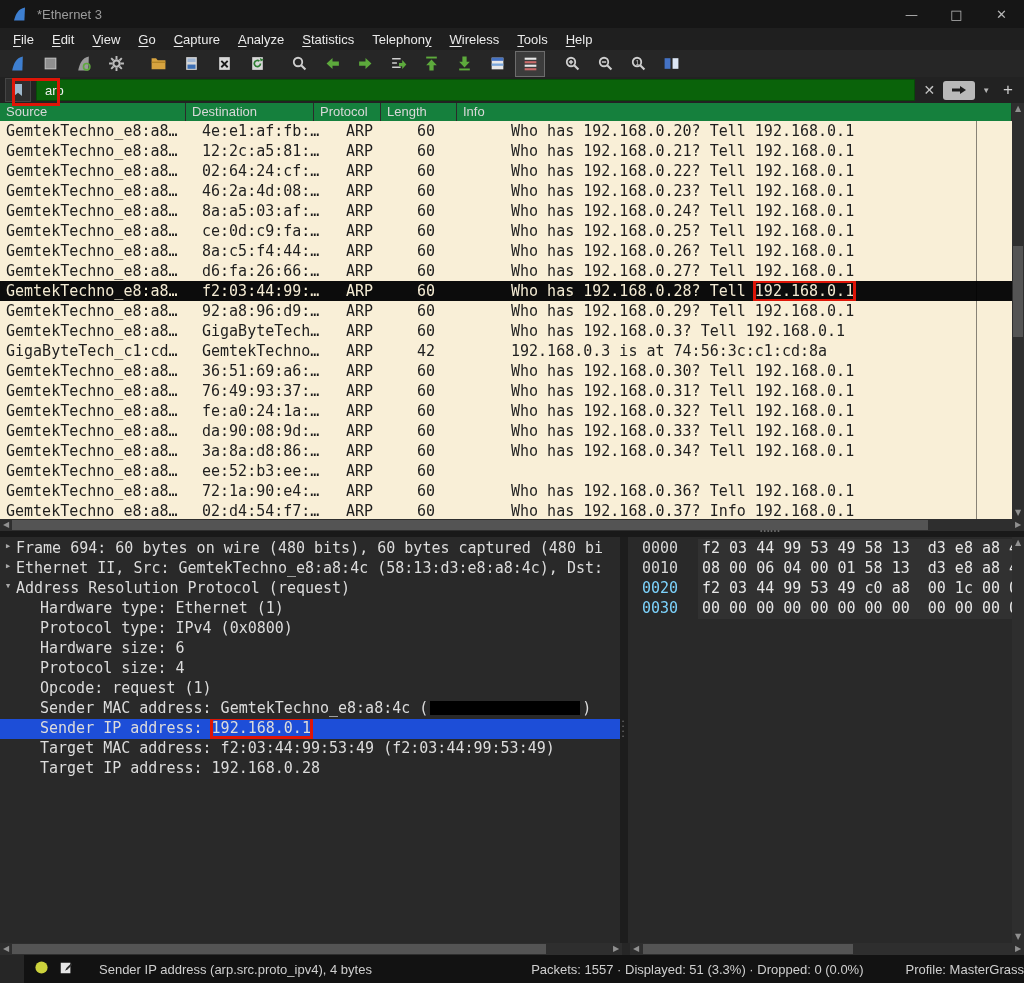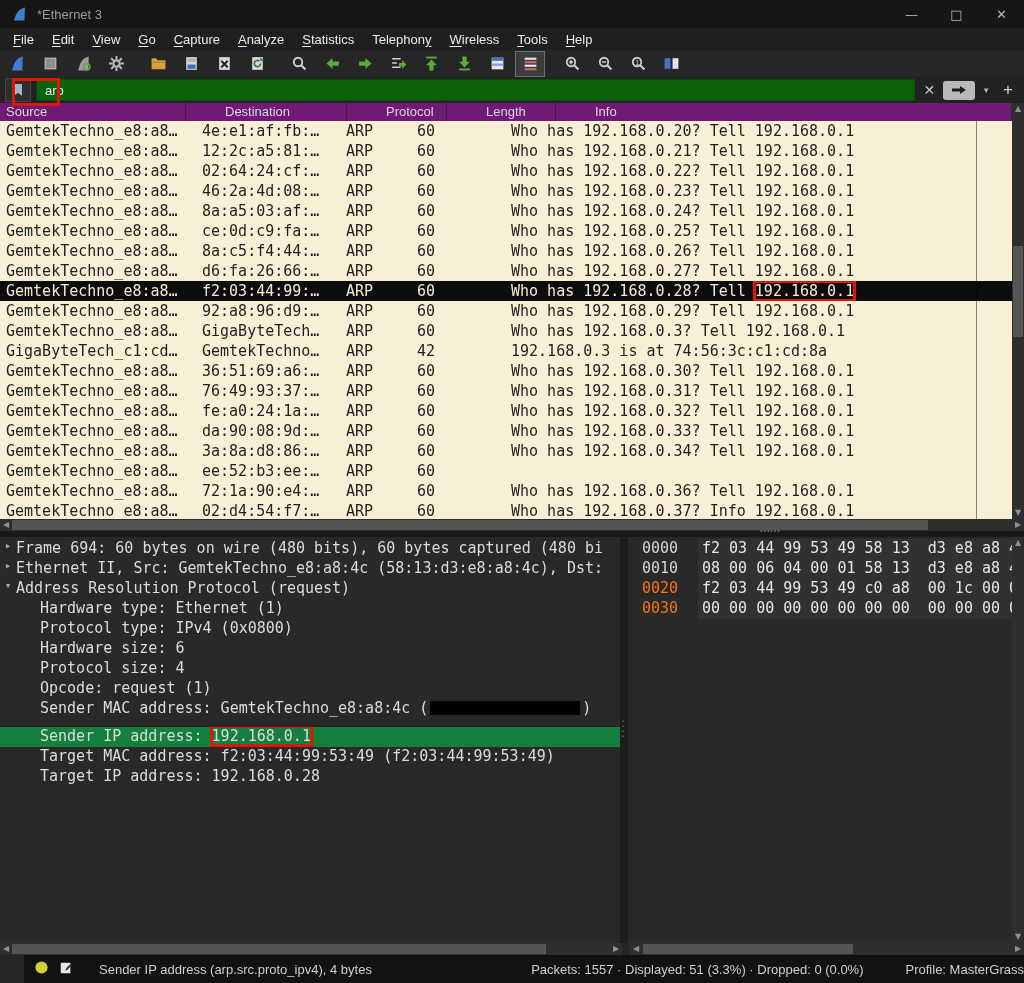--- a/index.html
+++ b/index.html
@@ -31,22 +31,22 @@
   .filterbar{left:0;top:77px;width:1024px;height:26px;background:#222;display:flex;align-items:center;padding:0 5px;box-sizing:border-box;gap:5px;}
   .bm-btn{width:24px;height:22px;display:flex;align-items:center;justify-content:center;background:#2e2e2e;border:1px solid #454545;flex:none;}
   .filter-input{flex:1;height:20px;background:#0a630a;border:1px solid #084a08;color:#f0f0f0;
                 font:13px "Liberation Sans",sans-serif;padding:0 8px;outline:none;min-width:0;}
   .fb-clear{color:#c4c4c4;font-size:14px;padding:0 3px;}
   .fb-apply{width:32px;height:19px;background:#b9b9b9;border-radius:3px;display:flex;align-items:center;justify-content:center;}
   .fb-caret{color:#b5b5b5;font-size:8px;padding:0 2px;}
   .fb-add{color:#d0d0d0;font-size:17px;padding:0 6px;}
 
   
-  .plist-header{left:0;top:103px;width:1012px;height:18px;background:#701a75;display:grid;
-                grid-template-columns:186px 128px 67px 76px 1fr;gap:33px;}
+  .plist-header{left:0;top:103px;width:1012px;height:18px;background:#15803d;display:grid;
+                grid-template-columns:186px 128px 67px 76px 1fr;}
   .hcell{color:#d8d8d8;font-size:13px;line-height:18px;padding-left:6px;border-right:1px solid #2b2b2b;overflow:hidden;white-space:nowrap;}
   .plist-rows{left:0;top:121px;width:1012px;height:398px;background:#f9efd7;overflow:hidden;}
   .prow{display:grid;grid-template-columns:186px 128px 67px 76px 1fr;height:20px;
         font:15px "DejaVu Sans Mono",monospace;line-height:20px;color:#1f1f1f;gap:12px;}
   .prow>div{overflow:hidden;white-space:pre;}
   .c-src{padding-left:6px;} .c-dst{padding-left:4px;} .c-proto{padding-left:8px;}
   .c-len{text-align:left;padding-right:10px;} .c-info{padding-left:6px;}
   .prow.sel{background:#0c0c0c;color:#f3ead2;}
   .col-line{position:absolute;left:976px;top:0;height:100%;width:1px;background:rgba(0,0,0,0.45);}
 
@@ -62,29 +62,29 @@
 
   
   .splitter-h{left:0;top:531px;width:1024px;height:6px;background:#191919;}
   .splitter-h::after{content:"••••••";position:absolute;left:760px;top:-4px;color:#6a6a6a;font-size:7px;letter-spacing:1px;}
   .vdivider{left:620px;top:537px;width:8px;height:406px;background:#1d1d1d;}
   .vdivider::after{content:"•\A•\A•\A•";white-space:pre;position:absolute;top:182px;left:2px;color:#6a6a6a;font-size:6px;line-height:5px;}
 
   
   .details{left:0;top:537px;width:620px;height:406px;background:#292929;overflow:hidden;padding-top:2px;box-sizing:border-box;}
   .dline{height:20px;line-height:20px;font:15px "DejaVu Sans Mono",monospace;color:#dcdcdc;white-space:pre;display:flex;overflow:hidden;}
-  .dline.sel{background:#15803d;margin-top:8px;}
+  .dline.sel{background:#1d4ed8;}
   .d-arrow{width:16px;flex:none;text-align:center;color:#a8a8a8;font-size:11px;}
   .ind1{padding-left:24px;}
   .redact{display:inline-block;width:150px;height:14px;background:#000;vertical-align:-2px;margin:0 2px;}
 
   
   .hexpane{left:628px;top:537px;width:384px;height:406px;background:#292929;overflow:hidden;padding-top:2px;box-sizing:border-box;}
   .hrow{height:20px;line-height:20px;font:15px "DejaVu Sans Mono",monospace;white-space:pre;display:flex;}
-  .hoff{color:#f97316;width:56px;padding-left:14px;flex:none;}
+  .hoff{color:#7dd3fc;width:56px;padding-left:14px;flex:none;}
   .hoff.bright{color:#d6d6d6;}
   .hbytes{color:#e6e6e6;background:#313131;padding:0 4px;}
 
   
   .statusbar{left:0;top:955px;width:1024px;height:28px;background:#121212;display:flex;align-items:center;
              color:#cfcfcf;font-size:13px;margin-left:24px;}
   .sb-icon{margin-left:10px;flex:none;}
   .sb-field{margin-left:26px;white-space:nowrap;}
   .sb-right{margin-left:auto;display:flex;gap:42px;margin-right:24px;white-space:nowrap;}
   .grip{position:absolute;right:2px;bottom:1px;color:#5a5a5a;font-size:10px;}

